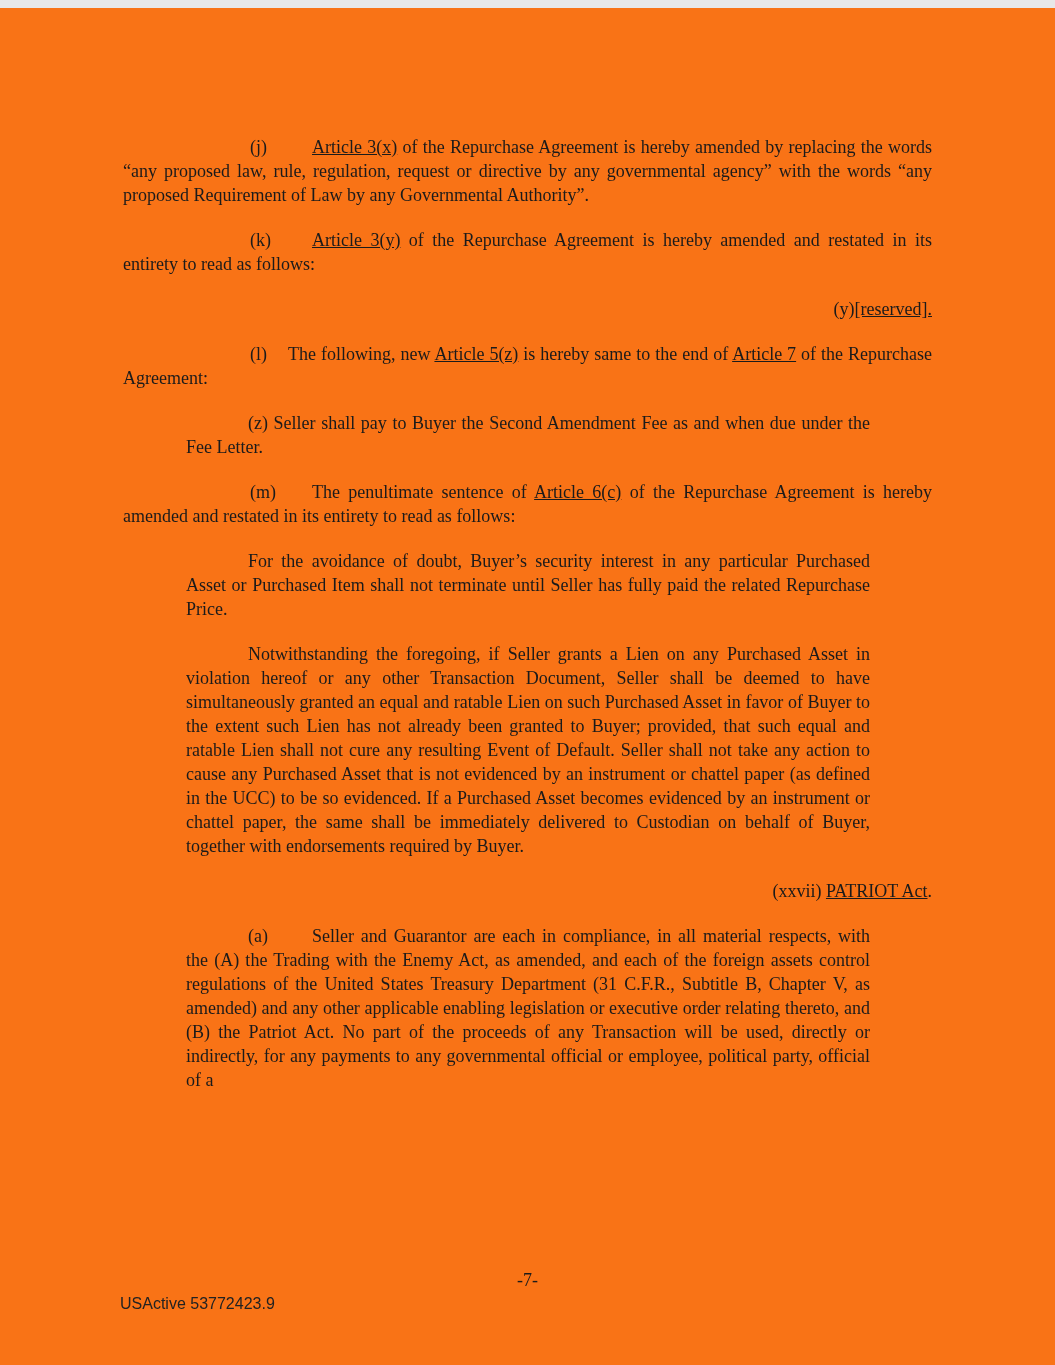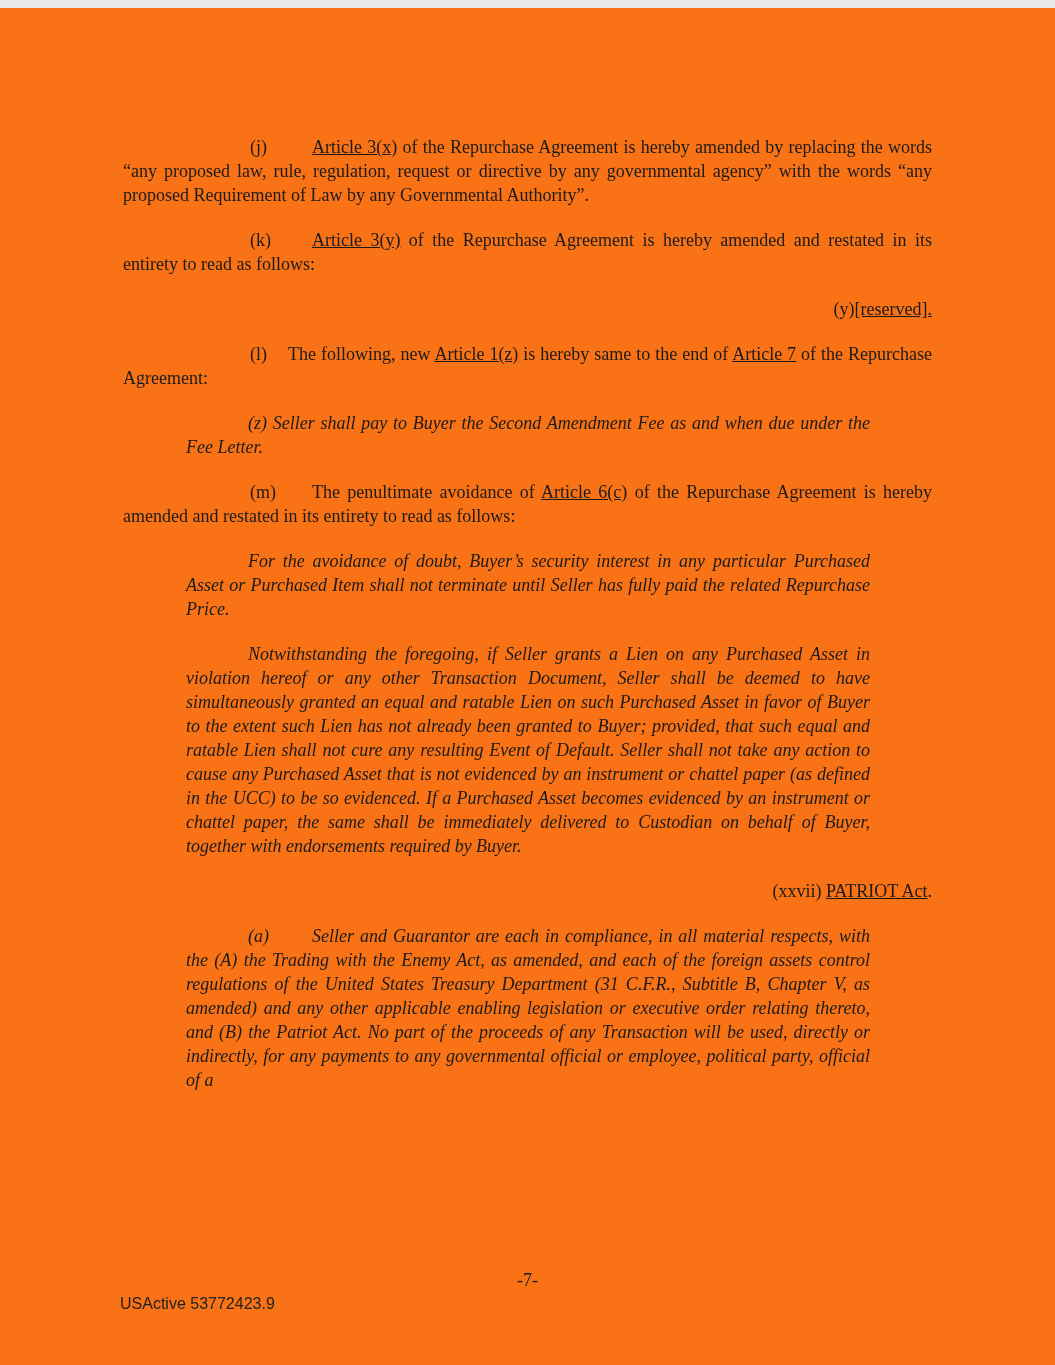--- a/index.html
+++ b/index.html
@@ -39,21 +39,20 @@
   }
   p.line-heading {
     text-indent: 125px;
     text-align: right;
   }
   p.block {
     margin-left: 63px;
     width: 684px;
     text-indent: 62px;
     text-align: justify;
-    font-style: italic;
   }
   .lbl {
     display: inline-block;
     text-indent: 0;
   }
   .w62 { width: 62px; }
   .w61 { width: 61px; }
   .w38 { width: 38px; }
   .w64 { width: 64px; }
   .u { text-decoration: underline; }
@@ -80,25 +79,25 @@
 
 <div class="page">
   <div class="content">
 
     <p class="main"><span class="lbl w62">(j)</span><span class="u">Article 3(x)</span><span> of the Repurchase Agreement is hereby amended by replacing the words “any proposed law, rule, regulation, request or directive by any governmental agency” with the words “any proposed Requirement of Law by any Governmental Authority”.</span></p>
 
     <p class="main"><span class="lbl w62">(k)</span><span class="u">Article 3(y)</span><span> of the Repurchase Agreement is hereby amended and restated in its entirety to read as follows:</span></p>
 
     <p class="line-reserved"><span class="lbl w61">(y)</span><span>[reserved].</span></p>
 
-    <p class="main"><span class="lbl w38">(l)</span><span>The following, new </span><span class="u">Article 1(z)</span><span> is hereby same to the end of </span><span class="u">Article 7</span><span> of the Repurchase Agreement:</span></p>
+    <p class="main"><span class="lbl w38">(l)</span><span>The following, new </span><span class="u">Article 5(z)</span><span> is hereby same to the end of </span><span class="u">Article 7</span><span> of the Repurchase Agreement:</span></p>
 
     <p class="block"><span>(z) Seller shall pay to Buyer the Second Amendment Fee as and when due under the Fee Letter.</span></p>
 
-    <p class="main"><span class="lbl w62">(m)</span><span>The penultimate avoidance of </span><span class="u">Article 6(c)</span><span> of the Repurchase Agreement is hereby amended and restated in its entirety to read as follows:</span></p>
+    <p class="main"><span class="lbl w62">(m)</span><span>The penultimate sentence of </span><span class="u">Article 6(c)</span><span> of the Repurchase Agreement is hereby amended and restated in its entirety to read as follows:</span></p>
 
     <p class="block"><span>For the avoidance of doubt, Buyer’s security interest in any particular Purchased Asset or Purchased Item shall not terminate until Seller has fully paid the related Repurchase Price.</span></p>
 
 
     <p class="block"><span>Notwithstanding the foregoing, if Seller grants a Lien on any Purchased Asset in violation hereof or any other Transaction Document, Seller shall be deemed to have simultaneously granted an equal and ratable Lien on such Purchased Asset in favor of Buyer to the extent such Lien has not already been granted to Buyer; provided, that such equal and ratable Lien shall not cure any resulting Event of Default.  Seller shall not take any action to cause any Purchased Asset that is not evidenced by an instrument or chattel paper (as defined in the UCC) to be so evidenced.  If a Purchased Asset becomes evidenced by an instrument or chattel paper, the same shall be immediately delivered to Custodian on behalf of Buyer, together with endorsements required by Buyer.</span></p>
 
 
     <p class="line-heading"><span>(xxvii) </span><span class="u">PATRIOT Act</span><span>.</span></p>
 
     <p class="block"><span class="lbl w64">(a)</span><span>Seller and Guarantor are each in compliance, in all material respects, with the (A) the Trading with the Enemy Act, as amended, and each of the foreign assets control regulations of the United States Treasury Department (31 C.F.R., Subtitle B, Chapter V, as amended) and any other applicable enabling legislation or executive order relating thereto, and (B) the Patriot Act.  No part of the proceeds of any Transaction will be used, directly or indirectly, for any payments to any governmental official or employee, political party, official of a</span></p>

